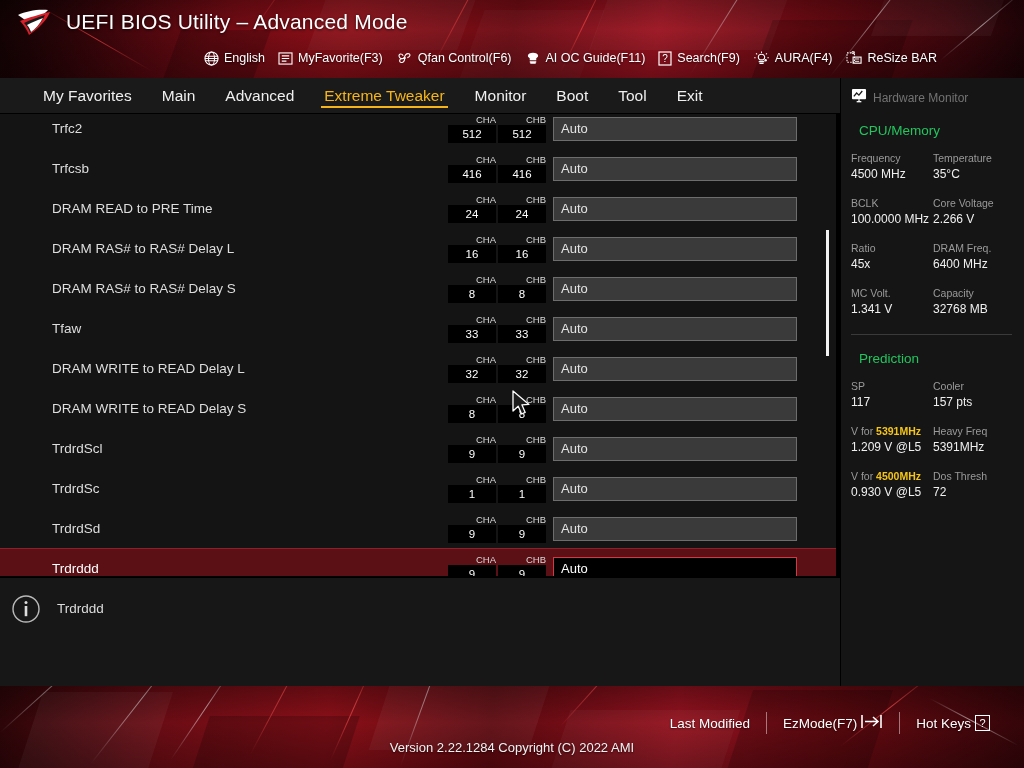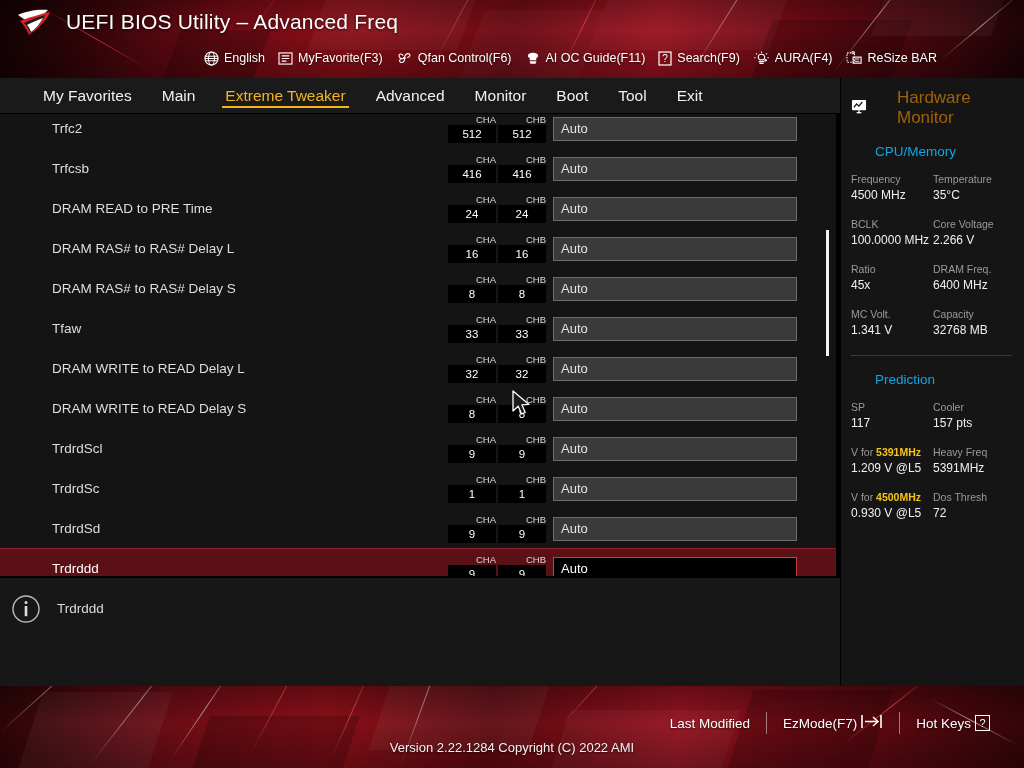--- a/index.html
+++ b/index.html
@@ -119,22 +119,22 @@
   }
   .info-ic { margin-left:11px; margin-top:0px; }
   .help-txt { margin-left:16px; font-size:13.5px; color:#dcdcdc; line-height:30px; }
 
   
   .hwpanel {
     position:absolute; left:840px; top:78px; width:184px; height:608px;
     background:#151515; border-left:1px solid #000;
   }
   .hw-head { display:flex; align-items:center; gap:6px; padding:10px 0 0 10px; }
-  .hw-head .t { font-size:17px; color:#a16207;margin-left:24px; }
-  .hw-sec { font-size:13.5px; color:#0ea5e9; padding:16px 0 0 18px;margin-left:16px; }
+  .hw-head .t { font-size:12px; color:#737373; }
+  .hw-sec { font-size:13.5px; color:#22c55e; padding:16px 0 0 18px; }
   .hw-grid { display:flex; padding:13px 0 0 10px; }
   .hw-col { width:82px; }
   .hw-col .k { font-size:10.5px; color:#9a9a9a; line-height:15px; white-space:nowrap; }
   .hw-col .v { font-size:12px; color:#f0f0f0; line-height:17px; white-space:nowrap; }
   .hw-col .k .hl { color:#f5c518; font-weight:bold; }
   .hw-rule { height:1px; background:#3a3a3a; margin:16px 12px 0 10px; }
 
   
   .footer {
     position:absolute; left:0; top:686px; width:1024px; height:82px;
@@ -186,21 +186,21 @@
     <div class="diag" style="left:940px;top:60px;width:110px;transform:rotate(-40deg);"></div>
     <div class="vig"></div>
 
     <svg class="rog-logo" viewBox="0 0 44 30">
       <path d="M4 6 C12 2, 24 0, 34 1 C30 6, 22 10, 14 13 Z" fill="#ffffff"></path>
       <path d="M6 12 C14 9, 26 5, 36 3 C33 11, 24 20, 15 26 C13 21, 10 16, 6 12 Z" fill="#d81f2a"></path>
       <path d="M10 14 C16 11, 24 8, 31 6 C28 13, 22 20, 16 24 C15 20, 13 17, 10 14 Z" fill="#1a1a1a"></path>
       <path d="M13 16 C18 13, 24 11, 29 9 C26 15, 21 20, 17 23 C16 20, 15 18, 13 16 Z" fill="#ffffff"></path>
     </svg>
 
-    <div class="title-main">UEFI BIOS Utility – Advanced Freq</div>
+    <div class="title-main">UEFI BIOS Utility – Advanced Mode</div>
 
 
     <div class="tools">
 
       <div class="tool">
         <span>
           <svg width="15" height="15" viewBox="0 0 16 16">
             <circle cx="8" cy="8" r="7" fill="none" stroke="#fff" stroke-width="1.2"></circle>
             <ellipse cx="8" cy="8" rx="3.2" ry="7" fill="none" stroke="#fff" stroke-width="1.1"></ellipse>
             <path d="M1.3 5.6h13.4M1.3 10.4h13.4M1 8h14" stroke="#fff" stroke-width="1.1" fill="none"></path>
@@ -273,22 +273,22 @@
           </svg>
         </span>
         <span>ReSize BAR</span>
       </div>
     </div>
   </div>
 
   <div class="menubar" id="menubar">
       <div class="mtab">My Favorites</div>
       <div class="mtab">Main</div>
+      <div class="mtab">Advanced</div>
       <div class="mtab active">Extreme Tweaker</div>
-      <div class="mtab">Advanced</div>
       <div class="mtab">Monitor</div>
       <div class="mtab">Boot</div>
       <div class="mtab">Tool</div>
       <div class="mtab">Exit</div>
     </div>
 
   <div class="content">
     <div class="rows" id="rows">
         <div class="row">
           <div class="lbl">Trfc2</div>

